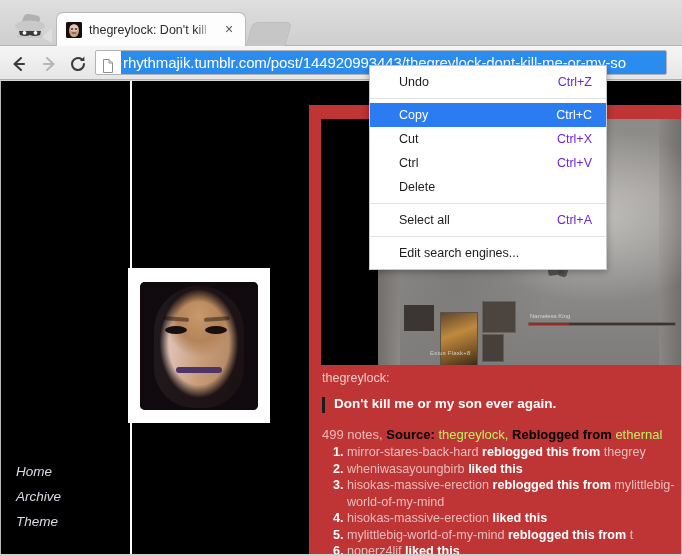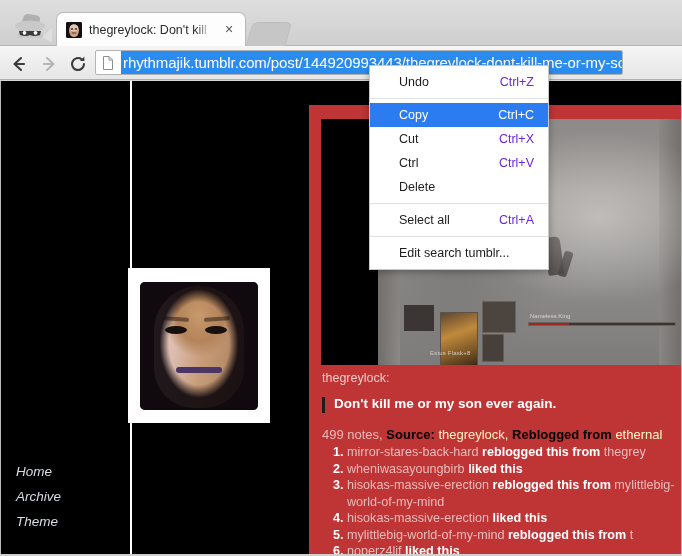--- a/index.html
+++ b/index.html
@@ -82,25 +82,25 @@
     position: absolute; top: 7px;
     width: 22px; height: 22px;
     display: flex; align-items: center; justify-content: center;
   }
   #back-button  { left: 8px;  }
   #fwd-button   { left: 38px; }
   #reload-button{ left: 67px; }
 
   #omnibox {
     position: absolute; left: 95px; top: 50px;
-    width: 528px; height: 25px;
+    width: 572px; height: 25px;
     background: #ffffff;
     border: 1px solid #b3b3b3;
     border-radius: 2px;
-    display: flex; align-items: center;
+    display: flex; align-items: flex-end;
     overflow: hidden;
   }
   #page-icon {
     flex: 0 0 18px;
     margin-left: 4px; margin-right: 3px;
     height: 16px;
     position: relative;
   }
   #url-text {
     flex: 1 1 auto;
@@ -301,21 +301,21 @@
     font-weight: bold;
     white-space: nowrap;
   }
   #post-meta {
     font-size: 13px;
     color: #e6b9b9;
     white-space: nowrap;
     margin-bottom: 2px;
   }
   #post-meta b { color: #000000; }
-  #post-meta .u { color: #fef9c3; }
+  #post-meta .u { color: #bef264; }
 
   #notes {
     margin: 0;
     padding-left: 25px;
     list-style-position: outside;
     color: #e9bcbc;
     font-size: 12.6px;
     line-height: 16.5px;
   }
   #notes li { white-space: normal; }
@@ -324,21 +324,21 @@
   #notes .who { color: #e9bcbc; }
 
   
   #win-border-l { position: absolute; left: 0; top: 81px; width: 1px; height: 475px; background: #b9b9b9; }
   #win-border-r { position: absolute; right: 0; top: 81px; width: 1px; height: 475px; background: #b9b9b9; }
   #win-border-b { position: absolute; left: 0; bottom: 0; width: 682px; height: 2px; background: #cfcfcf; }
 
   
   #context-menu {
     position: absolute; left: 369px; top: 65px;
-    width: 180px;
+    width: 238px;
     background: #ffffff;
     border: 1px solid #c8c8c8;
     box-shadow: 0 2px 7px rgba(0,0,0,.30);
     padding: 4px 0;
     z-index: 50;
   }
   .menu-item {
     height: 24px;
     display: flex; align-items: center;
     padding: 0 14px 0 29px;
@@ -553,18 +553,18 @@
     </div>
     <div class="menu-sep"></div>
 
     <div class="menu-item">
       <span class="label">Select all</span>
       <span class="accel">Ctrl+A</span>
     </div>
     <div class="menu-sep"></div>
 
     <div class="menu-item">
-      <span class="label">Edit search tumblr...</span>
+      <span class="label">Edit search engines...</span>
       <span class="accel"></span>
     </div>
   </div>
 
 </div>
 
 </body></html>

